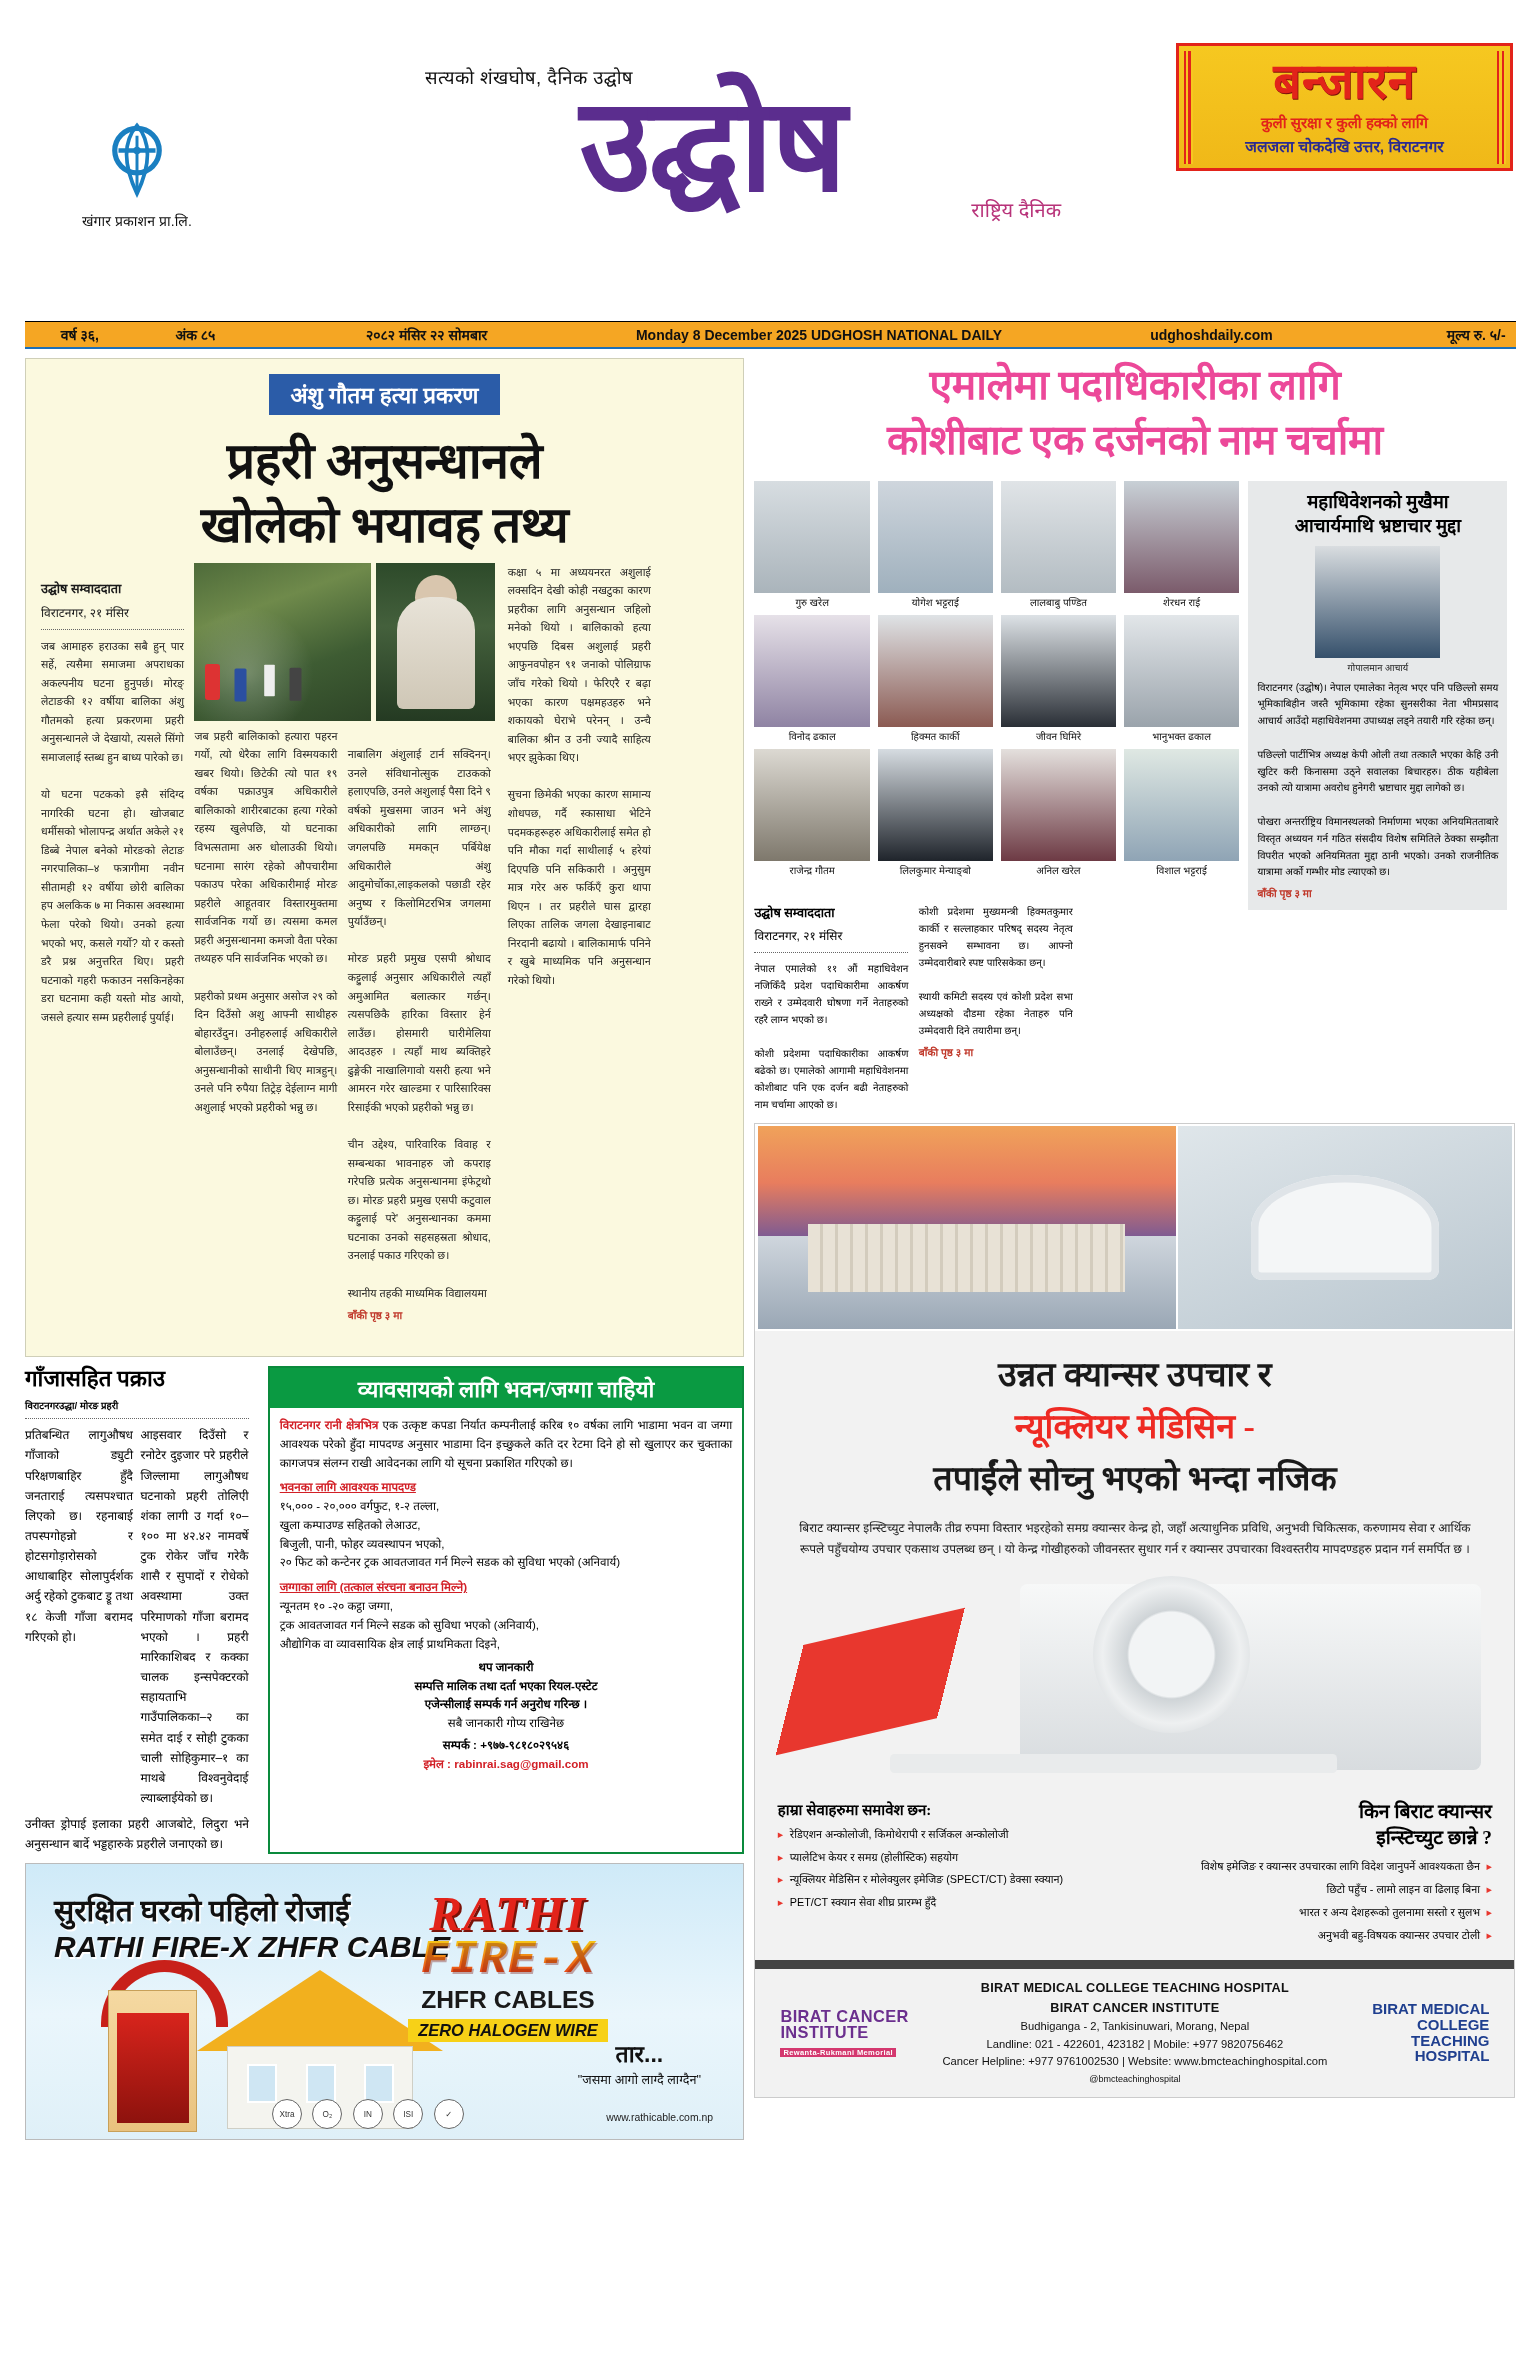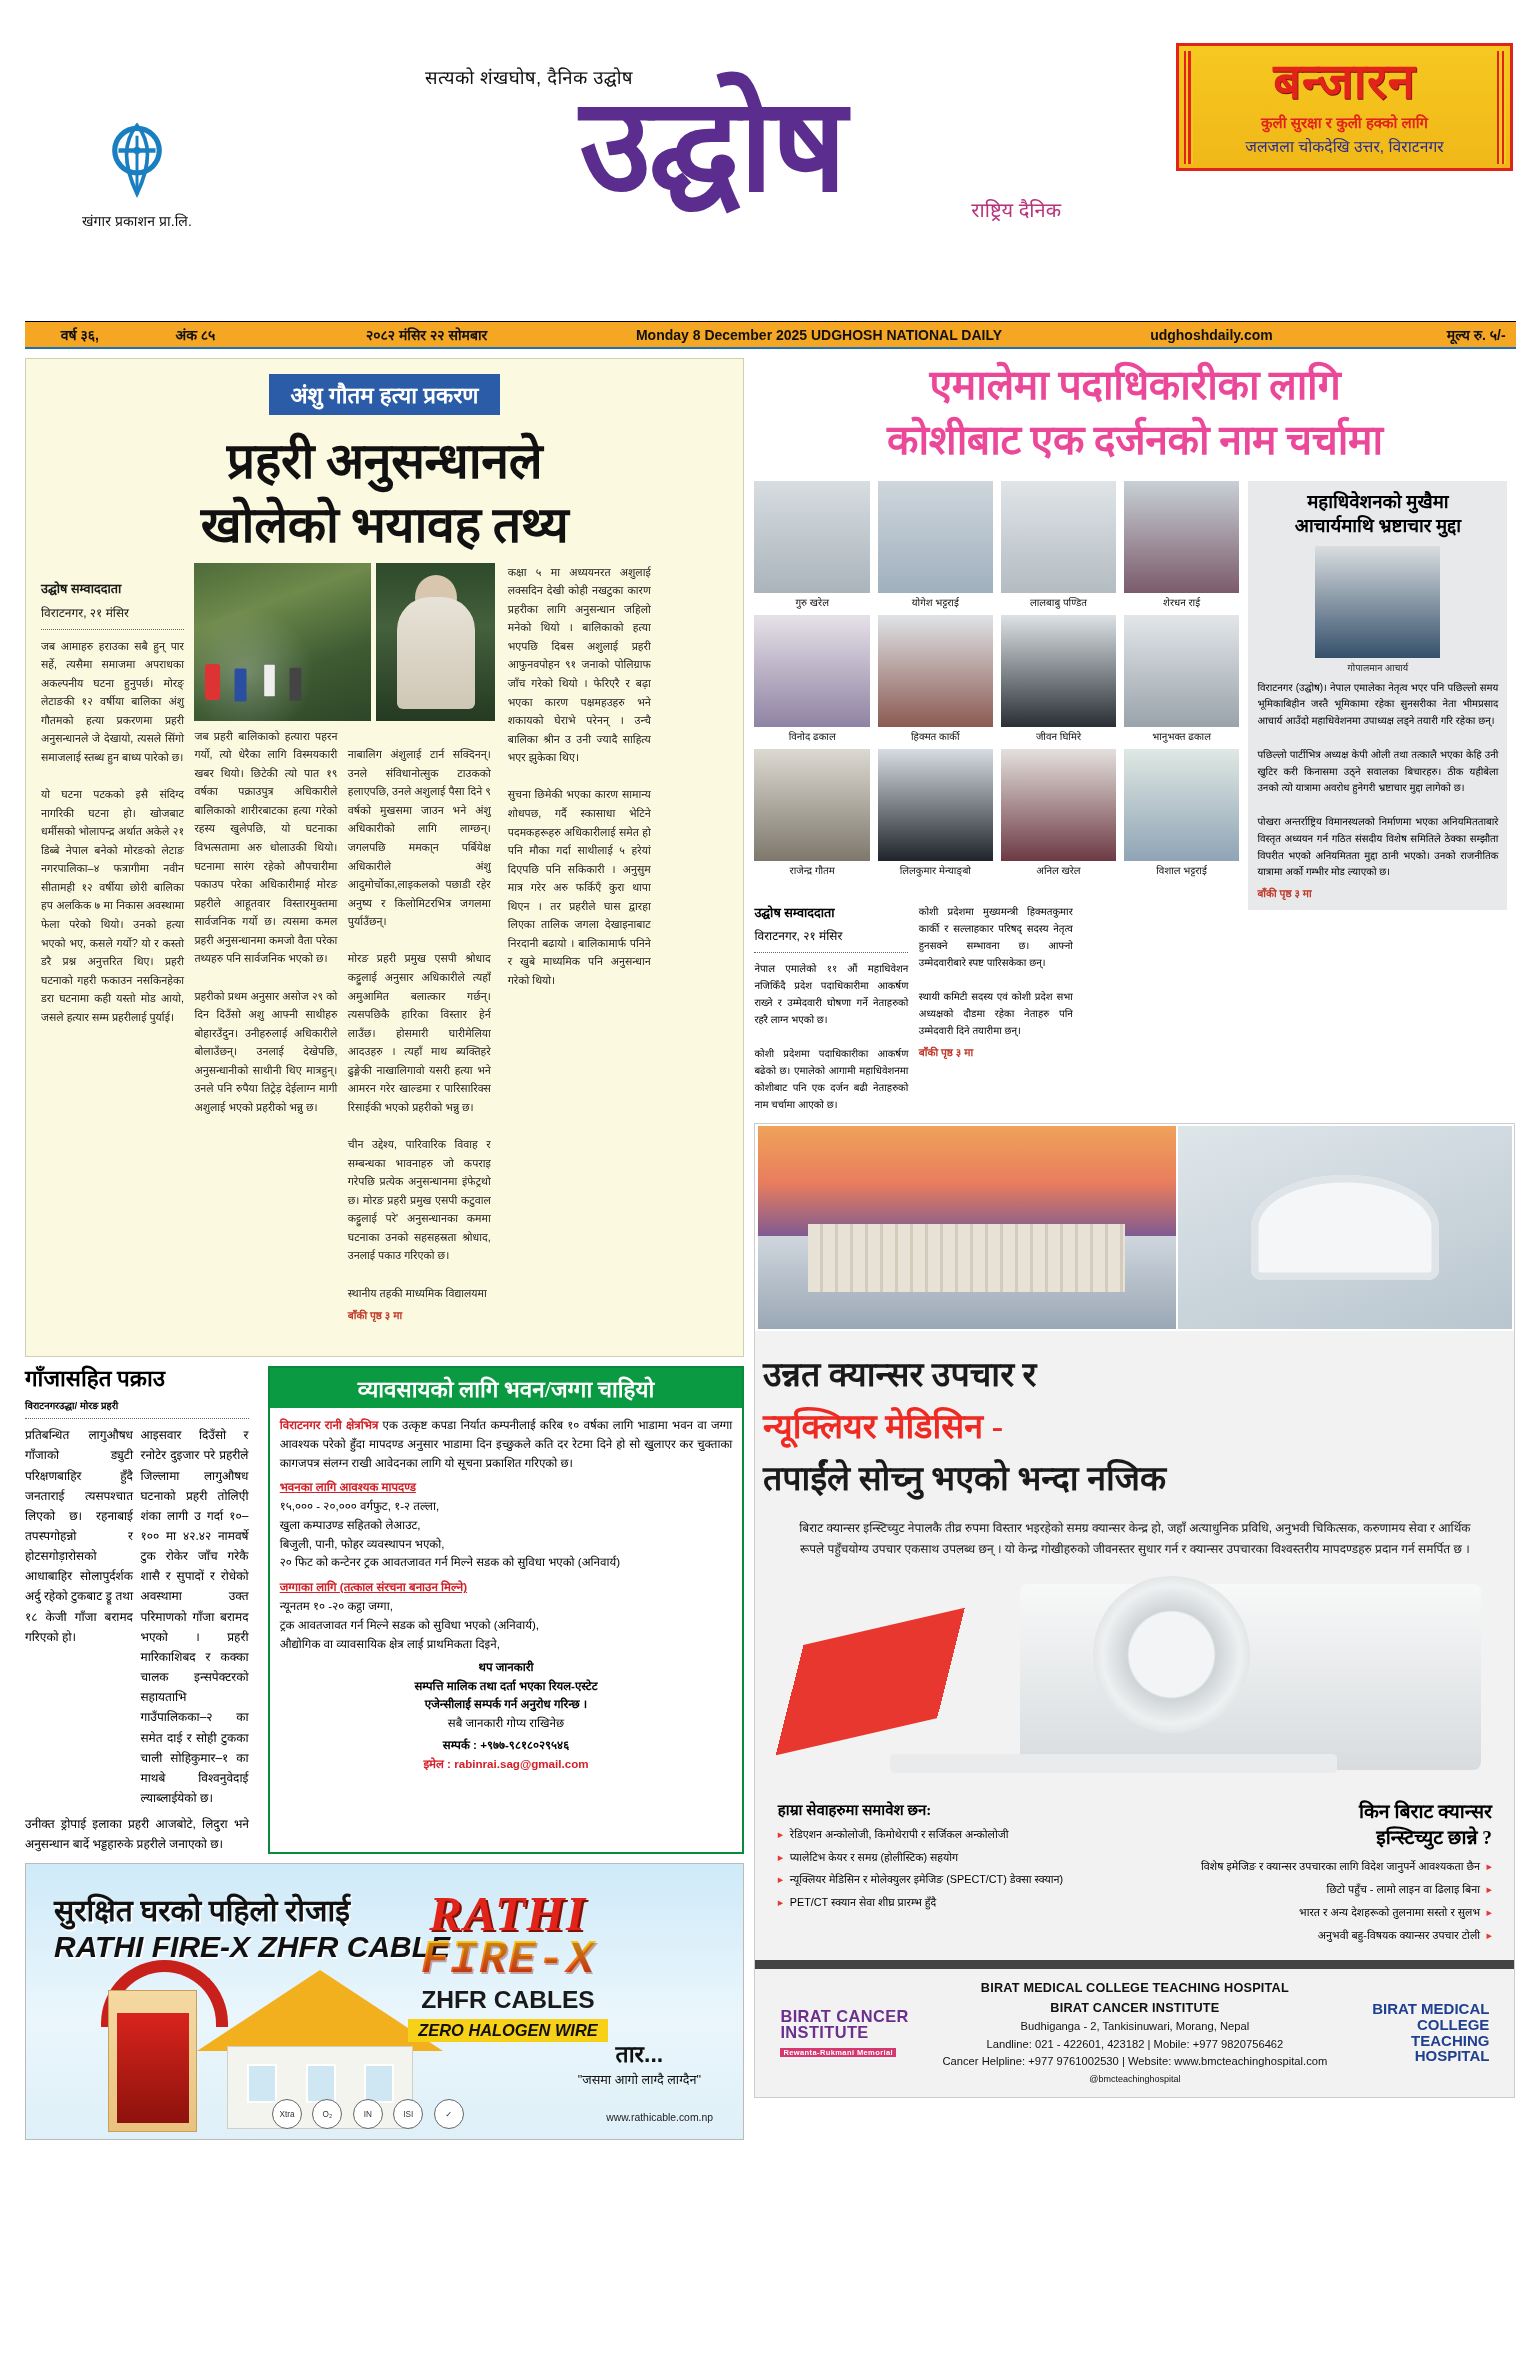--- a/index.html
+++ b/index.html
@@ -35,21 +35,21 @@
     display:flex; flex-direction:column; align-items:center; justify-content:center;
   }
   .banner-ad::before, .banner-ad::after{
     content:""; position:absolute; top:4.5px; bottom:4.5px; width:9px;
     background: repeating-linear-gradient(90deg,#e2231a 0 2.2px,#f6c820 2.2px 4.5px);
   }
   .banner-ad::before{ left:4.5px; } .banner-ad::after{ right:4.5px; }
   .banner-title { font-size: 49px; font-weight:800; color:#e2231a; letter-spacing:0.7px;
      font-family:"Liberation Serif","DejaVu Serif",serif; line-height:1; text-shadow:0.7px 0.7px 0 #7a1208; }
   .banner-sub1 { font-size: 15px; color:#e2231a; font-weight:700; margin-top:6px; }
-  .banner-sub2 { font-size: 15.7px; color:#2b2b8f; font-weight:400; margin-top:3.7px; }
+  .banner-sub2 { font-size: 15.7px; color:#2b2b8f; font-weight:700; margin-top:3.7px; }
 
   
   .datebar {
     height: 28px; background:#f5a623; display:flex; align-items:center;
     border-top:1.5px solid #000; border-bottom:2.2px solid #1c6fb8;
     font-size: 14px; font-weight:700; color:#111; padding: 0 10.4px;
   }
   .datebar span { white-space:nowrap; }
   .db1{ width:89px; text-align:center; } .db2{ width:142px; text-align:center; }
   .db3{ flex:1; text-align:center;} .db4{ flex:1.45; text-align:center;}
@@ -146,21 +146,21 @@
   .cancer-ad { border:0.7px solid #ccc; background:#f2f2f2; margin-top:10.4px; position:relative; overflow:hidden; }
   .ca-photos { display:flex; height: 207px; gap:2.2px; padding:2.2px; background:#fff;}
   .ca-p1{ flex:1.25; background: linear-gradient(180deg,#f0a25a 0%,#e87d5e 28%,#7c5a93 55%,#2e3f6d 100%); position:relative;}
   .ca-p1::after{ content:""; position:absolute; left:0; right:0; bottom:0; height:46%;
     background: linear-gradient(180deg,#cfd6dd,#9aa7b5); }
   .ca-p1::before{ content:""; position:absolute; left:12%; bottom:18%; width:76%; height:34%;
     background:repeating-linear-gradient(90deg,#e8e2d6 0 12px,#d3ccbd 12px 15px); z-index:2;}
   .ca-p2{ flex:1; background: linear-gradient(160deg,#dfe6ea,#b9c6cf); position:relative;}
   .ca-p2::after{ content:""; position:absolute; left:22%; top:24%; width:56%; height:52%;
     background:#f4f6f7; border-radius:50% 50% 10.4px 10.4px; box-shadow:inset 0 0 0 7.5px #dfe4e8;}
-  .ca-title { text-align:left; padding: 19.4px 7.5px 7.5px; }
+  .ca-title { text-align:center; padding: 19.4px 7.5px 7.5px; }
   .ca-l1 { font-size: 34px; font-weight:700; font-family:"Liberation Serif",serif; color:#1a1a1a;}
   .ca-l2 { font-size: 34px; font-weight:700; font-family:"Liberation Serif",serif; color:#ee2a23; margin-top:6px;}
   .ca-l3 { font-size: 34px; font-weight:700; font-family:"Liberation Serif",serif; color:#1a1a1a; margin-top:6px;}
   .ca-desc { font-size:12px; line-height:1.72; text-align:center; padding: 10.4px 36px 6px; color:#1a1a1a; }
   .ca-machine { height: 224px; margin: 4.5px 19.4px 0; position:relative; }
   .ca-arrow { position:absolute; left:0; top:30px; width:62%; height:104px;
      background: linear-gradient(105deg, transparent 0 6%, #e8372e 6% 40%, transparent 40%); transform: skewY(-13deg); }
   .ca-mach-body{ position:absolute; right:2%; top:13.4px; width:64%; height:186px;
      background:linear-gradient(180deg,#f7f8f8,#d8dcdf); border-radius:7.5px;}
   .ca-mach-ring{ position:absolute; right:34%; top:6px; width:157px; height:157px; border-radius:50%;

